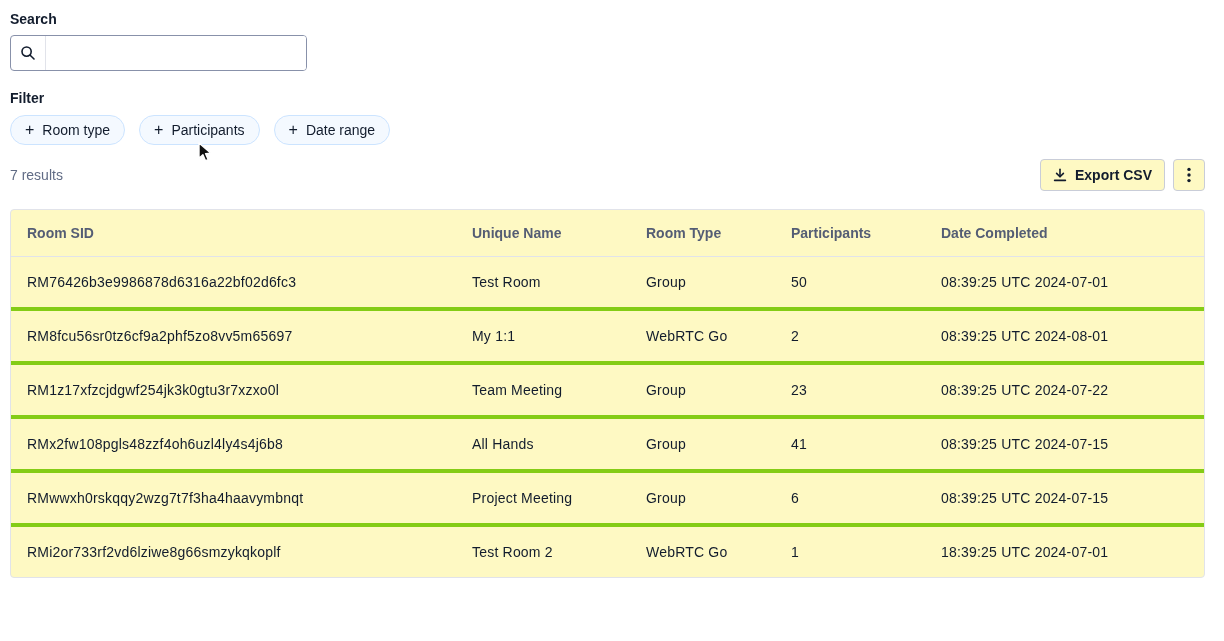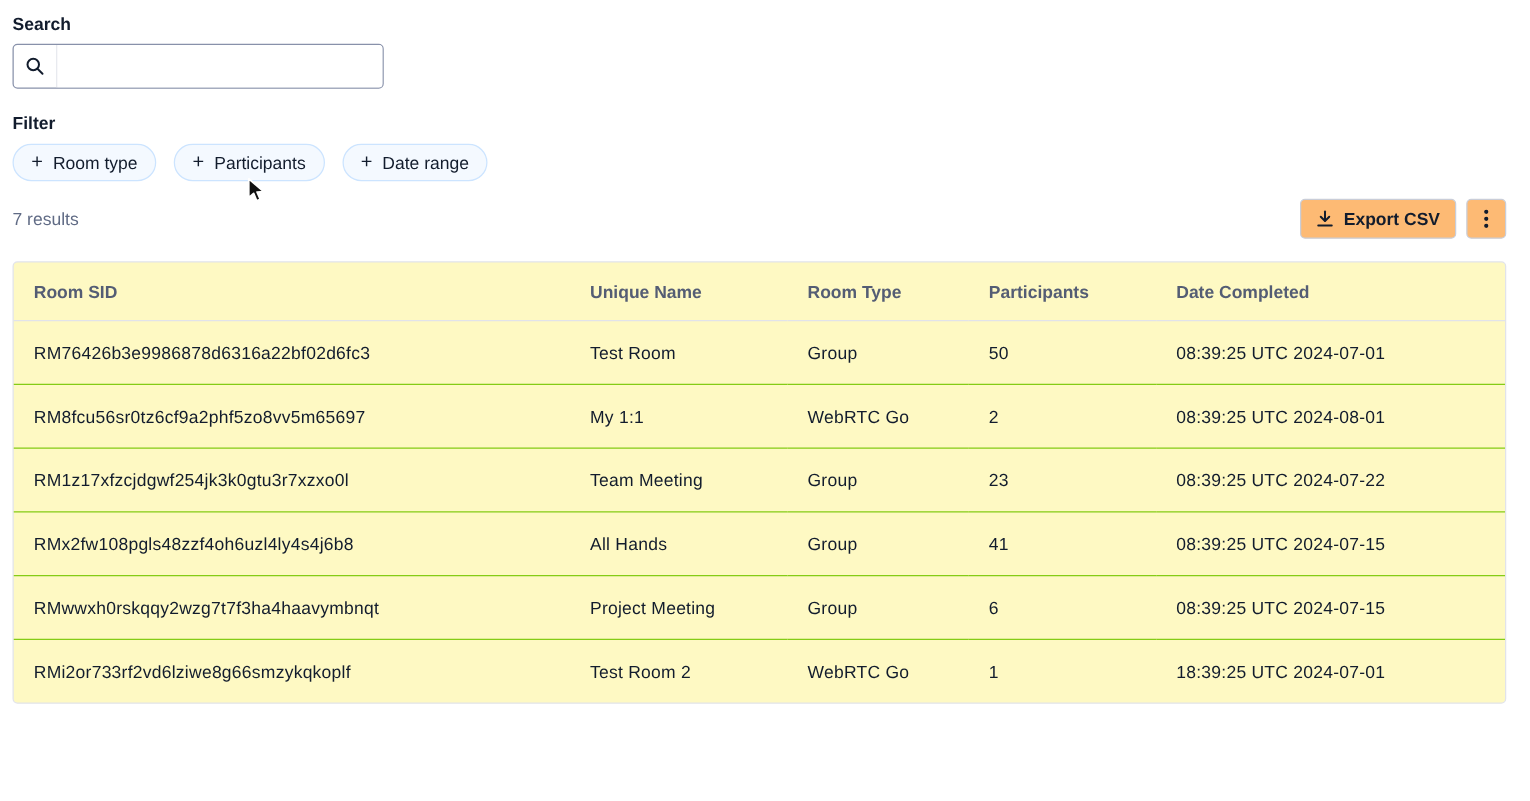--- a/index.html
+++ b/index.html
@@ -57,21 +57,21 @@
   
   .toolbar {
     margin-top: 14px;
     display: flex; align-items: center; justify-content: space-between;
   }
   .results-count { font-size: 14px; color: #606B85; }
   .toolbar-right { display: flex; align-items: center; gap: 8px; }
   .btn {
     display: inline-flex; align-items: center; justify-content: center; gap: 8px;
     height: 32px; padding: 0 12px;
-    background: #fdba74;
+    background: #fef9c3;
     border: 1px solid #C9CDD8;
     border-radius: 4px;
     font-family: "Liberation Sans", sans-serif;
     font-size: 14px; font-weight: 700; color: #121C2D;
     cursor: pointer;
   }
   .btn-kebab { width: 32px; padding: 0; }
 
   
   .table-wrap {
@@ -84,21 +84,21 @@
   th {
     text-align: left;
     font-size: 14px; font-weight: 700; color: #545D74;
     padding: 15px 16px;
     border-bottom: 1px solid #E1E3EA;
     white-space: nowrap; overflow: hidden;
   }
   td {
     font-size: 14px; color: #121C2D;
     padding: 17px 16px;
-    border-bottom: 1px solid #84cc16;
+    border-bottom: 4px solid #84cc16;
     white-space: nowrap; overflow: hidden;
     letter-spacing: 0.2px;
   }
   tbody tr:last-child td { border-bottom: none; }
   col.c-sid { width: 445px; }
   col.c-name { width: 174px; }
   col.c-type { width: 145px; }
   col.c-part { width: 150px; }
 
   

